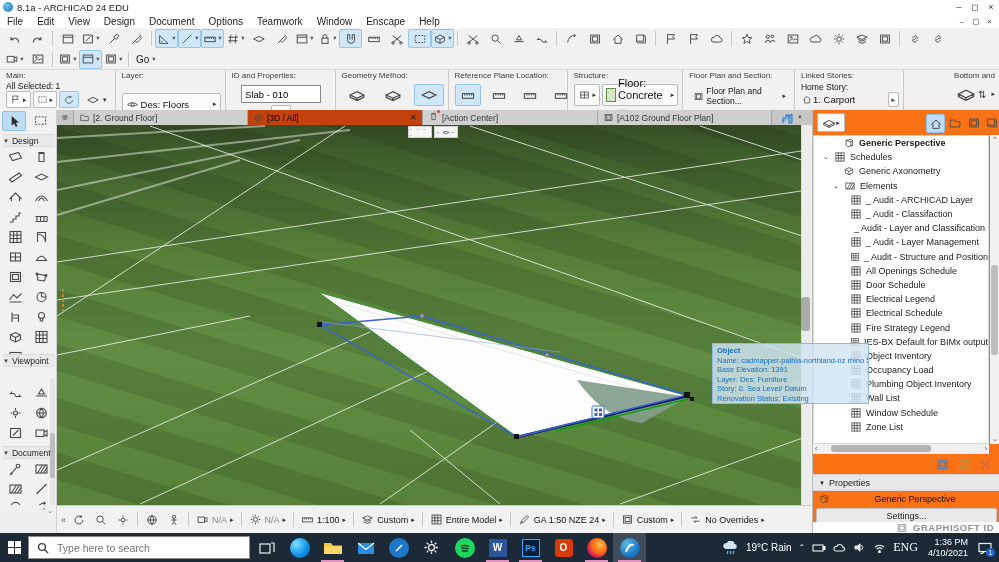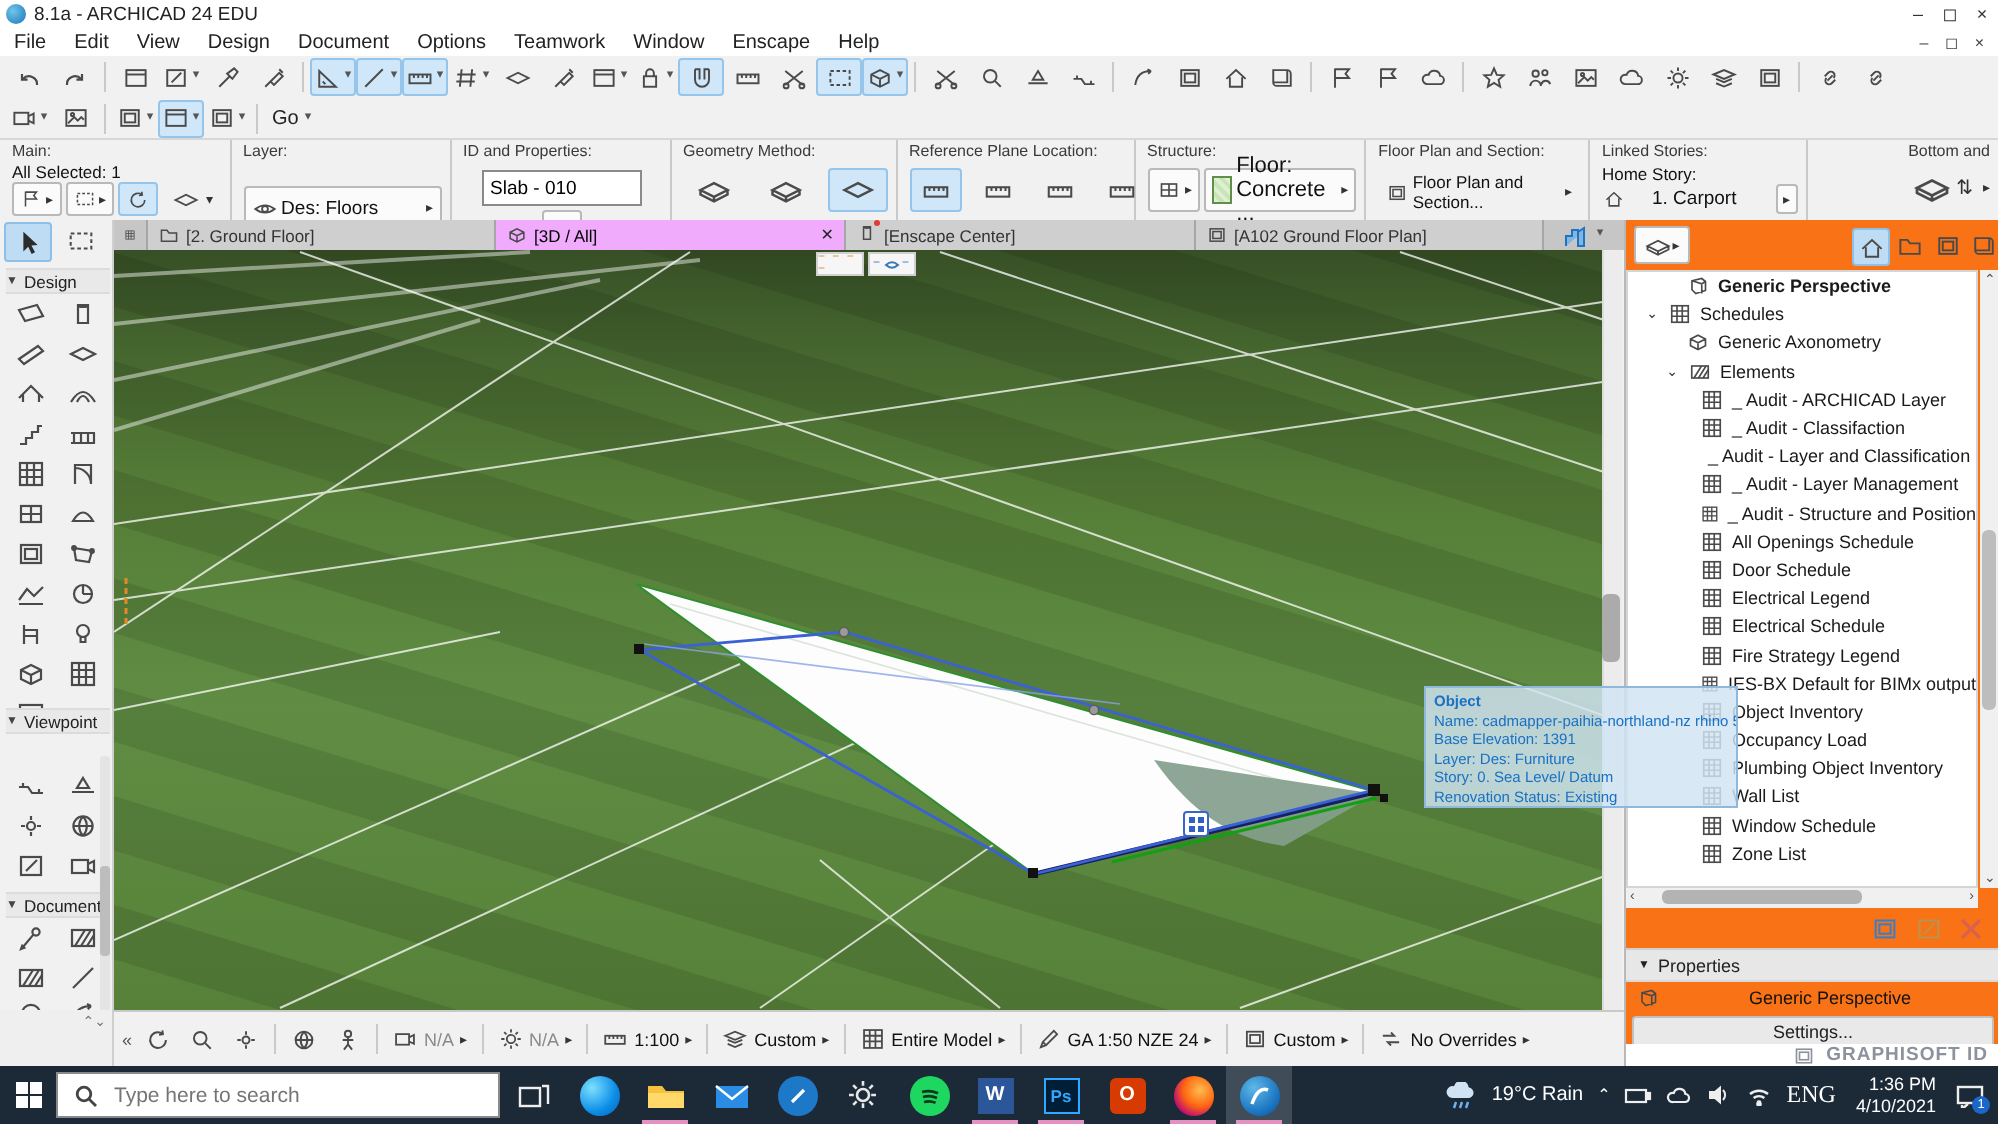--- a/index.html
+++ b/index.html
@@ -32,21 +32,21 @@
   .ival{font-size:9.5px;color:#111;}
   .ibtn{height:20px;border:1px solid #b9b9b9;background:#fbfbfb;border-radius:2px;display:flex;align-items:center;
         padding:0 3px;gap:2px;font-size:9.5px;color:#111;}
   .ibtn.flat{border-color:transparent;background:transparent;}
   .ibtn.hl{background:#cfe7f8;border-color:#95c5ea;}
   .arr{font-size:7px;color:#333;}
   
   .tabrow{left:57px;top:110px;width:755px;height:15px;background:#b9b9b9;display:flex;align-items:stretch;}
   .tab{display:flex;align-items:center;gap:3px;font-size:8.5px;color:#333;padding:0 5px;border-right:1px solid #a6a6a6;
        background:#cfcfcf;white-space:nowrap;overflow:hidden;box-sizing:border-box;}
-  .tab.active{background:#f0abfc;color:#000;}
+  .tab.active{background:#c2410c;color:#000;}
   .tabx{margin-left:auto;font-size:8px;color:#222;padding-left:4px;}
   
   .toolbox{left:0;top:110px;width:57px;height:395px;background:#f1f1f1;border-right:1px solid #cfcfcf;box-sizing:border-box;}
   .tool{position:absolute;width:22px;height:18px;display:flex;align-items:center;justify-content:center;border-radius:2px;}
   .tool.hl{background:#bedcf3;border:1px solid #8cc0e8;}
   .seclbl{position:absolute;left:3px;font-size:8.5px;color:#222;display:flex;align-items:center;gap:3px;width:52px;
           background:#e9e9e9;height:11px;border-top:1px solid #dcdcdc;border-bottom:1px solid #dcdcdc;}
   .seclbl .tri{font-size:6px;color:#444;}
   .tbxsb{position:absolute;right:1px;width:5px;background:#e4e4e4;border-radius:2px;}
   .tbxsb .th{position:absolute;left:0;width:5px;background:#bdbdbd;border-radius:2px;}
@@ -720,21 +720,21 @@
         <svg class="i" width="14" height="13">
             <use href="#s-layout"></use>
           </svg>
         <span class="ival" style="font-size:8.5px;">Floor Plan and Section...</span>
         <span class="arr" style="margin-left:auto;">▸</span>
       </div>
     </div>
     <div class="isec" style="width:119px;">
       <div class="ilbl">Linked Stories:</div>
       <div class="ilbl" style="font-size:8.5px;color:#111;margin-top:1px;">Home Story:</div>
-      <div class="row" style="gap:13px;">
+      <div class="row" style="gap:0;">
         <svg class="i" width="12" height="11">
             <use href="#s-house"></use>
           </svg>
         <span class="ival">1. Carport</span>
         <span class="ibtn" style="height:13px;margin-left:auto;">
             <span class="arr">▸</span>
           </span>
       </div>
     </div>
     <div class="isec" style="flex:1;border-right:none;margin-left:44px;">
@@ -765,21 +765,21 @@
       <svg class="i" width="11" height="11">
           <use href="#s-cubea"></use>
         </svg>
       <span>[3D / All]</span>
       <span class="tabx">✕</span>
     </span>
     <span class="tab" style="width:175px;">
       <span style="position:relative;"><svg class="i" width="11" height="11">
             <use href="#s-col"></use>
           </svg><span style="position:absolute;right:-1px;top:-1px;width:3px;height:3px;border-radius:2px;background:#e03c31;"></span></span>
-      <span>[Enscape Center]</span>
+      <span>[Action Center]</span>
     </span>
     <span class="tab" style="width:174px;">
       <svg class="i" width="11" height="11">
           <use href="#s-layout"></use>
         </svg>
       <span>[A102 Ground Floor Plan]</span>
     </span>
     <span class="tab" style="flex:1;gap:2px;justify-content:center;background:#c6c6c6;border-right:none;">
       <svg width="13" height="12" style="stroke:#1f74c0;fill:#7fb6e3;stroke-width:1;">
           <path d="M1,11 V6 h3 V3 h3 v3 M7,11 V4 l3,-2 v9 Z"></path>

